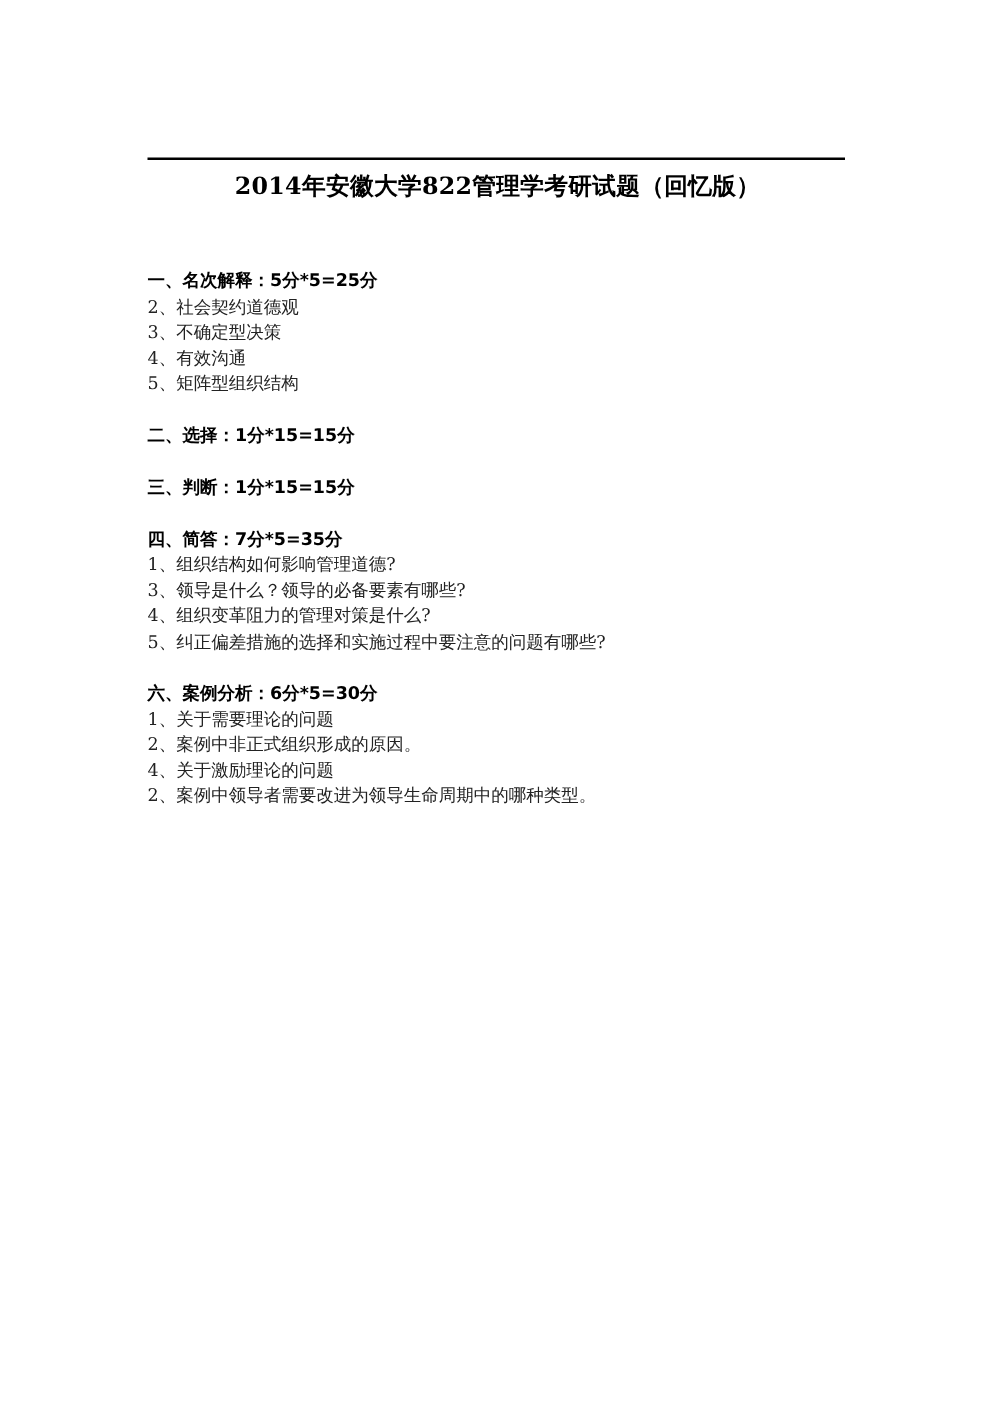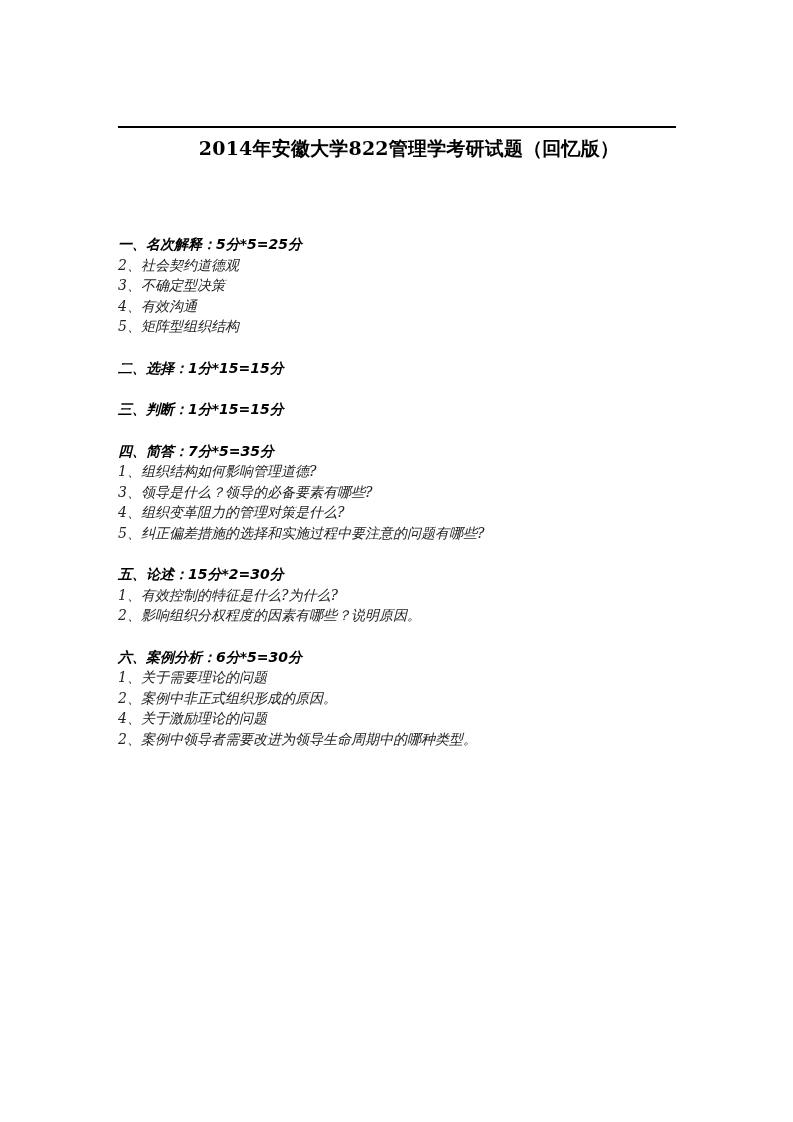--- a/index.html
+++ b/index.html
@@ -1,21 +1,21 @@
 <!DOCTYPE html>
 <html><head>
   <meta charset="utf-8">
   <style>
     html, body { margin: 0; padding: 0; background: #ffffff; }
     body { width: 793px; height: 1122px; position: relative; overflow: hidden; color: #111; }
     .rule { position: absolute; left: 118px; top: 126px; width: 558px; height: 1.5px; background: #000; }
-    .title { position: absolute; left: 130px; top: 136px; width: 558px; text-align: center;
+    .title { position: absolute; left: 119px; top: 136px; width: 558px; text-align: center;
       font-family: "DejaVu Serif", "Liberation Serif", serif; font-weight: bold; font-size: 19px; letter-spacing: 0.2px; color: #000; }
-    .content { position: absolute; left: 118px; top: 234px; width: 560px;
-      font-family: "DejaVu Serif", "Liberation Serif", serif; font-size: 14px; line-height: 20.5px; color: #222; font-style: italic; }
+    .content { position: absolute; left: 118px; top: 215px; width: 560px;
+      font-family: "DejaVu Serif", "Liberation Serif", serif; font-size: 14px; line-height: 20.5px; color: #222; }
     .section { margin-bottom: 21px; }
     .heading { font-weight: bold; color: #000; font-family: "DejaVu Sans", "Liberation Sans", sans-serif; font-size: 14px; }
     .item { white-space: normal; }
   </style>
 </head>
 <body>
 
 <div class="rule"></div>
 <div class="title">2014年安徽大学822管理学考研试题（回忆版）</div>
 
@@ -37,25 +37,20 @@
   </div>
 
   <div class="section">
     <div class="heading">四、简答：7分*5=35分</div>
     <div class="item">1、组织结构如何影响管理道德?</div>
     <div class="item">3、领导是什么？领导的必备要素有哪些?</div>
     <div class="item">4、组织变革阻力的管理对策是什么?</div>
     <div class="item">5、纠正偏差措施的选择和实施过程中要注意的问题有哪些?</div>
   </div>
 
-  <div class="section">
-    <div class="heading">五、论述：15分*2=30分</div>
-    <div class="item">1、有效控制的特征是什么?为什么?</div>
-    <div class="item">2、影响组织分权程度的因素有哪些？说明原因。</div>
-  </div>
 
   <div class="section">
     <div class="heading">六、案例分析：6分*5=30分</div>
     <div class="item">1、关于需要理论的问题</div>
     <div class="item">2、案例中非正式组织形成的原因。</div>
     <div class="item">4、关于激励理论的问题</div>
     <div class="item">2、案例中领导者需要改进为领导生命周期中的哪种类型。</div>
   </div>
 </div>
 

